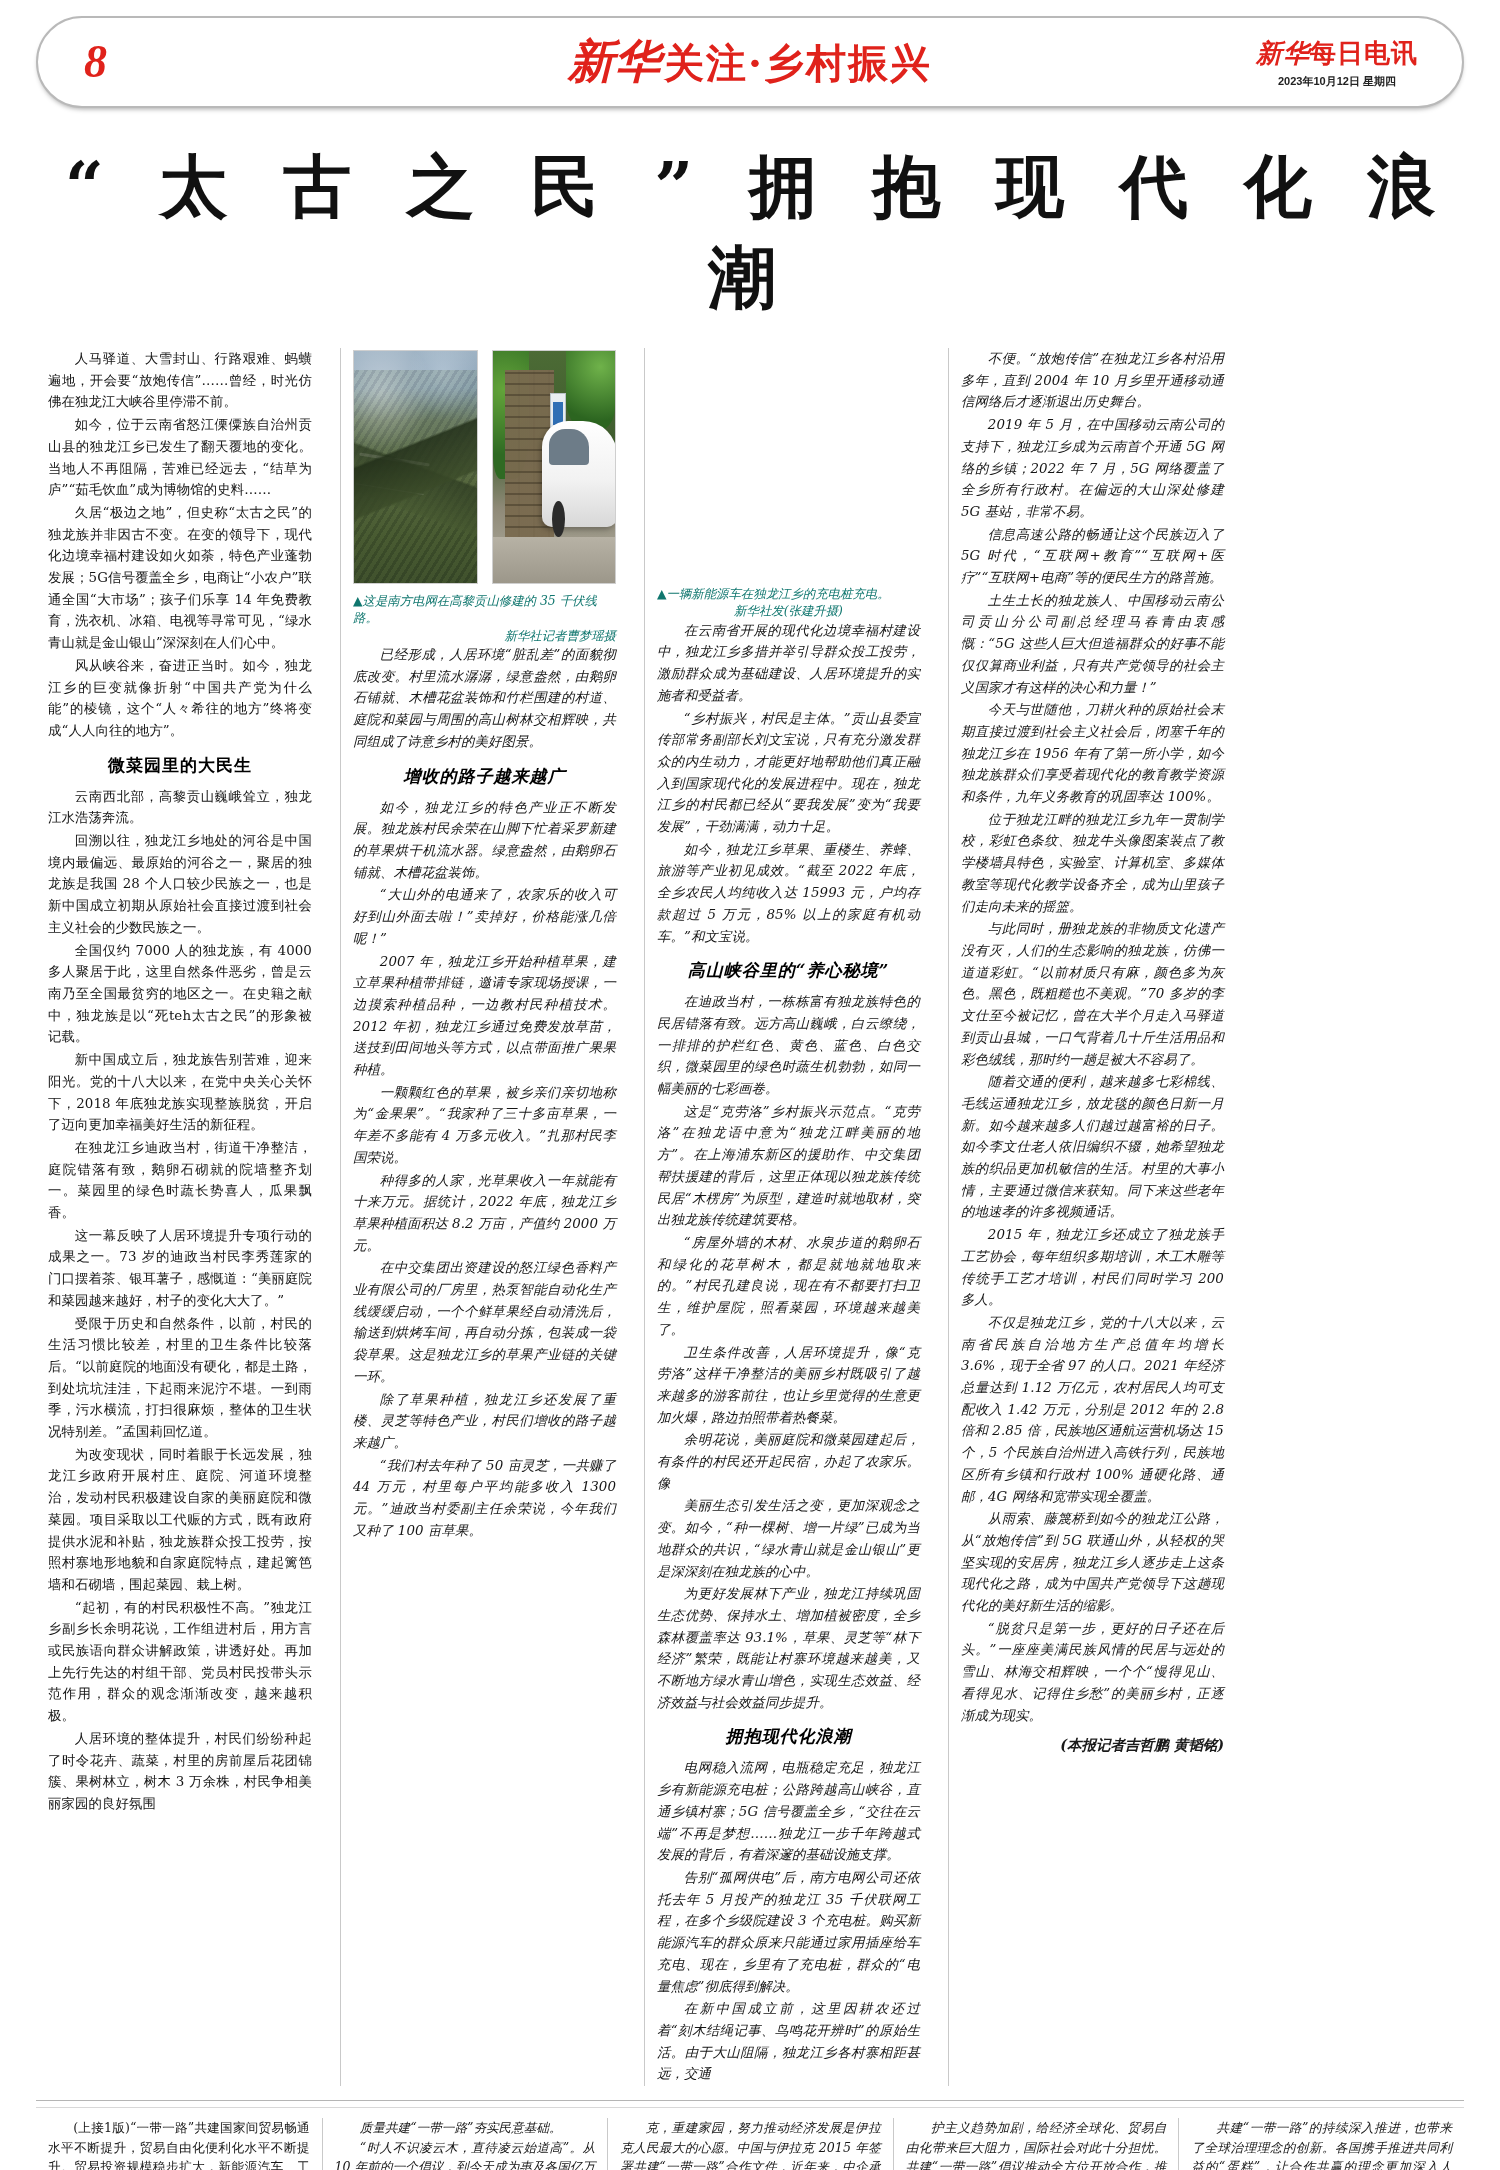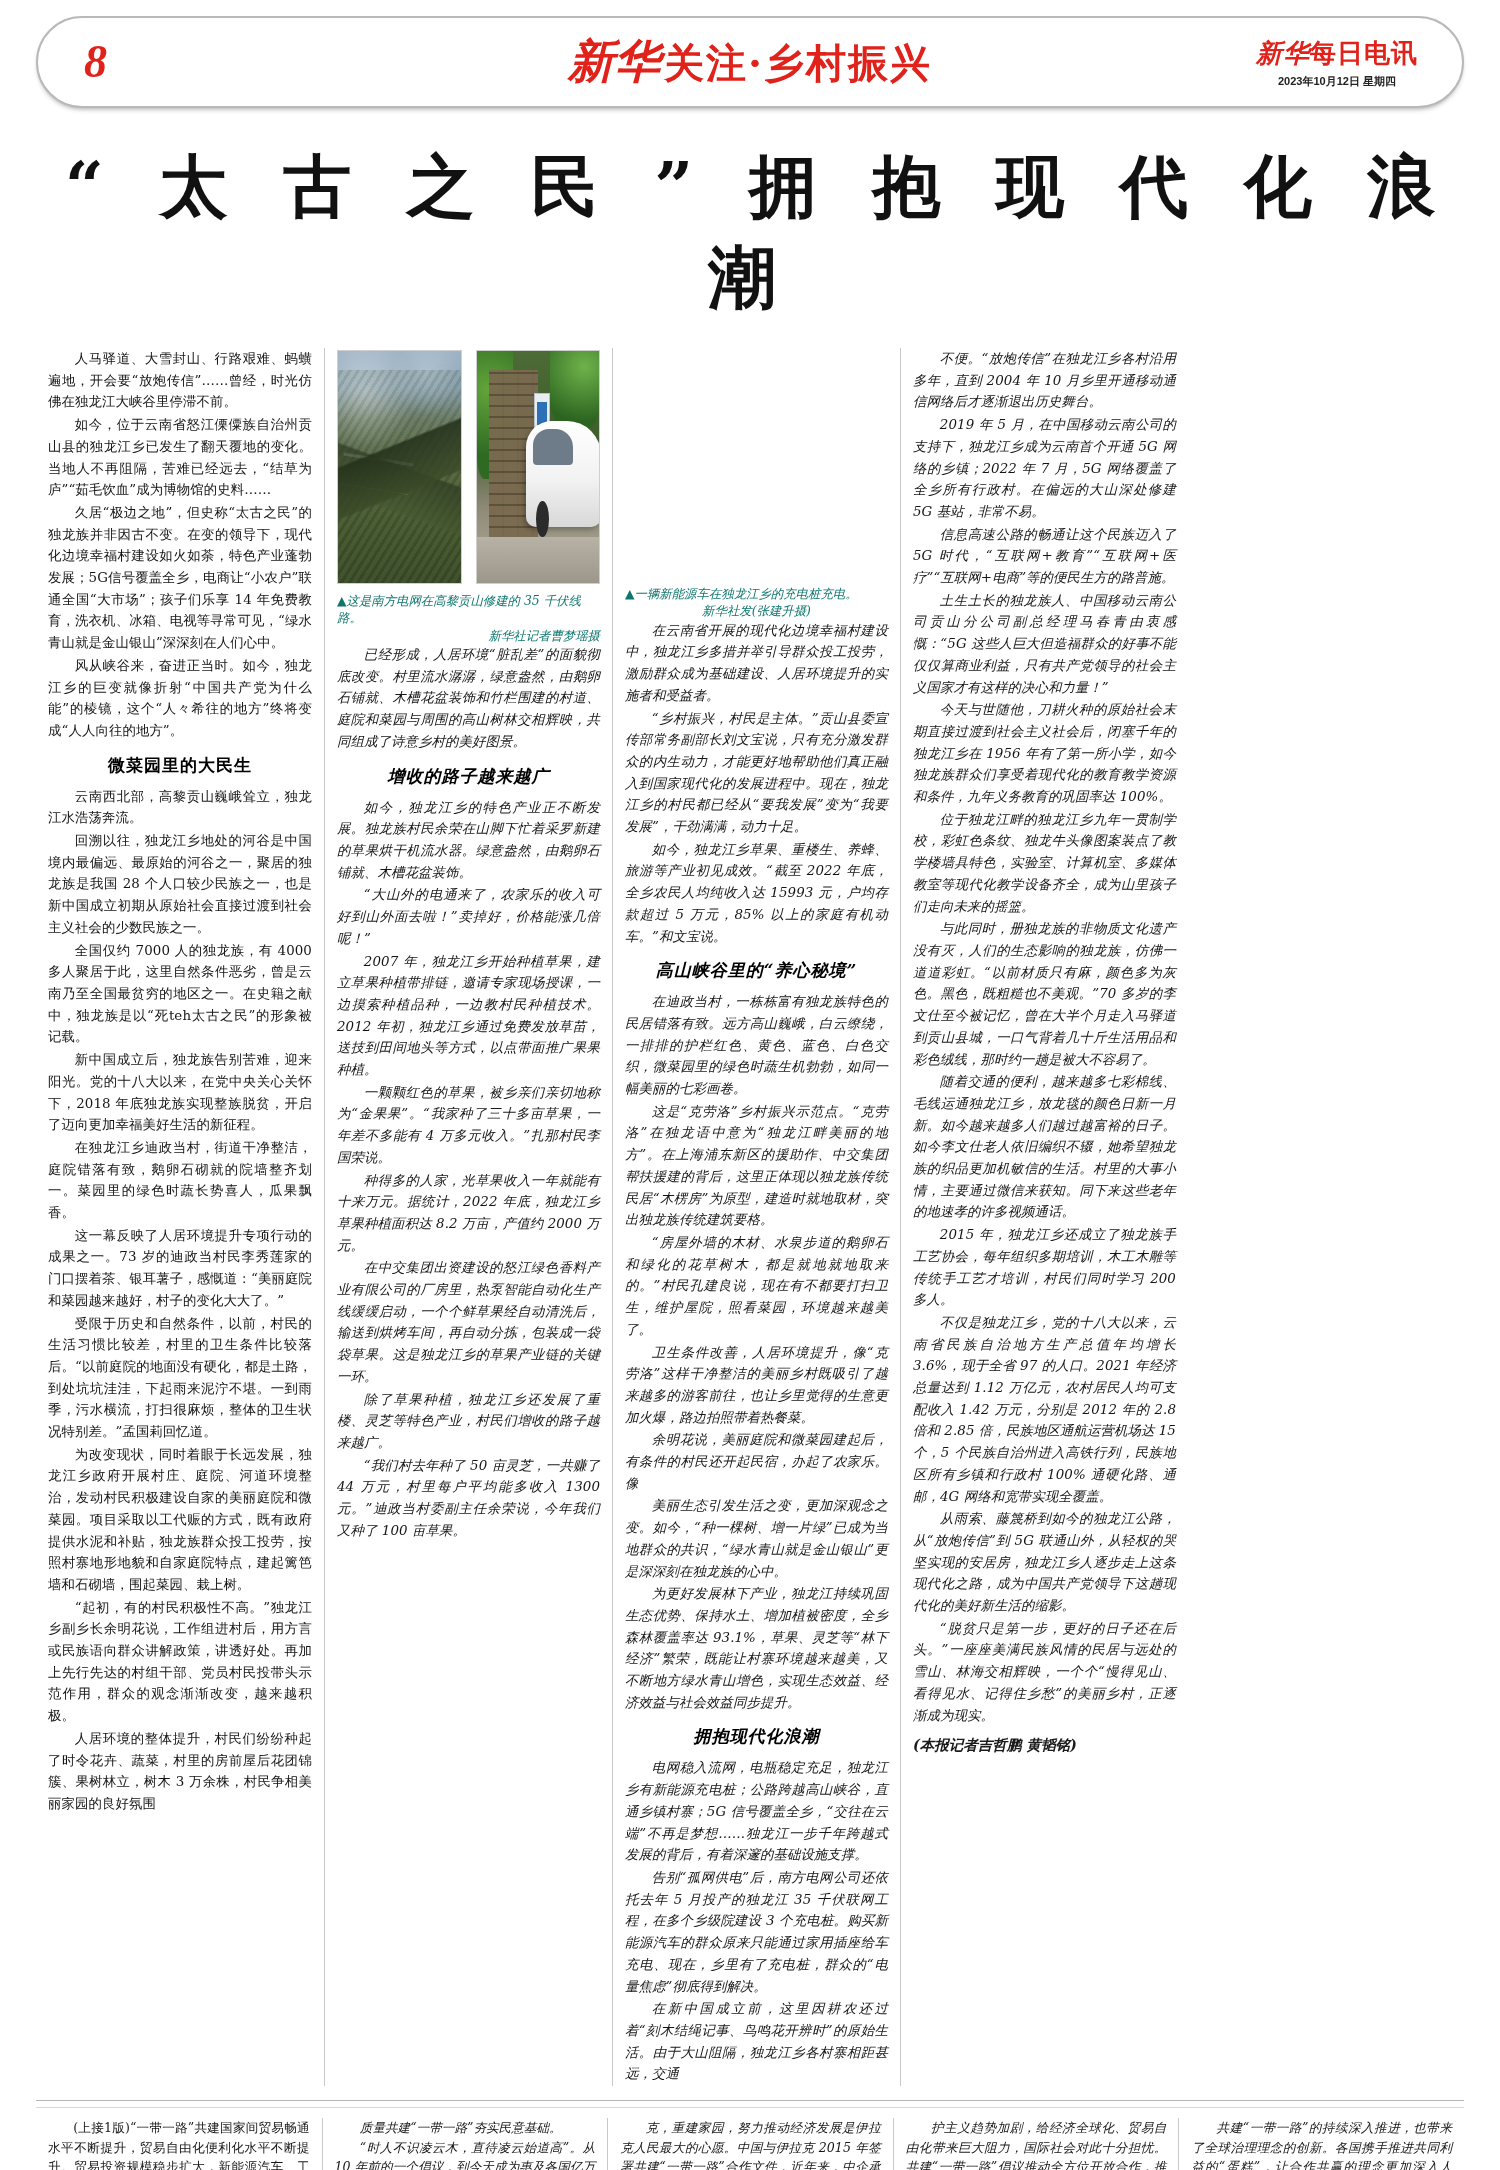--- a/index.html
+++ b/index.html
@@ -65,21 +65,21 @@
     letter-spacing:16px;
     font-family:"DejaVu Serif",serif;
     color:#111;
     text-indent:16px;
   }
 
   
   .top-wrap{position:relative;padding:0 14px;}
   .cols4{
     display:flex;
-    gap:0;
+    gap:16px;
   }
   .col{
     box-sizing:border-box;
     padding:0 12px;
     position:relative;
   }
   .col + .col{border-left:1px solid #c9c9c9;font-style:italic;}
   .c-w{width:288px;}
 
   .para{
@@ -96,21 +96,21 @@
   .subhead{
     text-align:center;
     font-size:17px;
     font-weight:bold;
     margin:12px 0 9px 0;
     font-family:"DejaVu Serif",serif;
     letter-spacing:1px;
     color:#000;
   }
   .byline-r{
-    text-align:left;font-weight:bold;font-size:14.5px;
+    text-align:right;font-weight:bold;font-size:14.5px;
     margin-top:10px;font-family:"DejaVu Serif",serif;
   }
 
   
   .photo-block{
     display:flex;gap:14px;margin:2px 0 8px 0;
   }
   .photo{
     position:relative;overflow:hidden;
     border:1px solid #cfcfcf;

